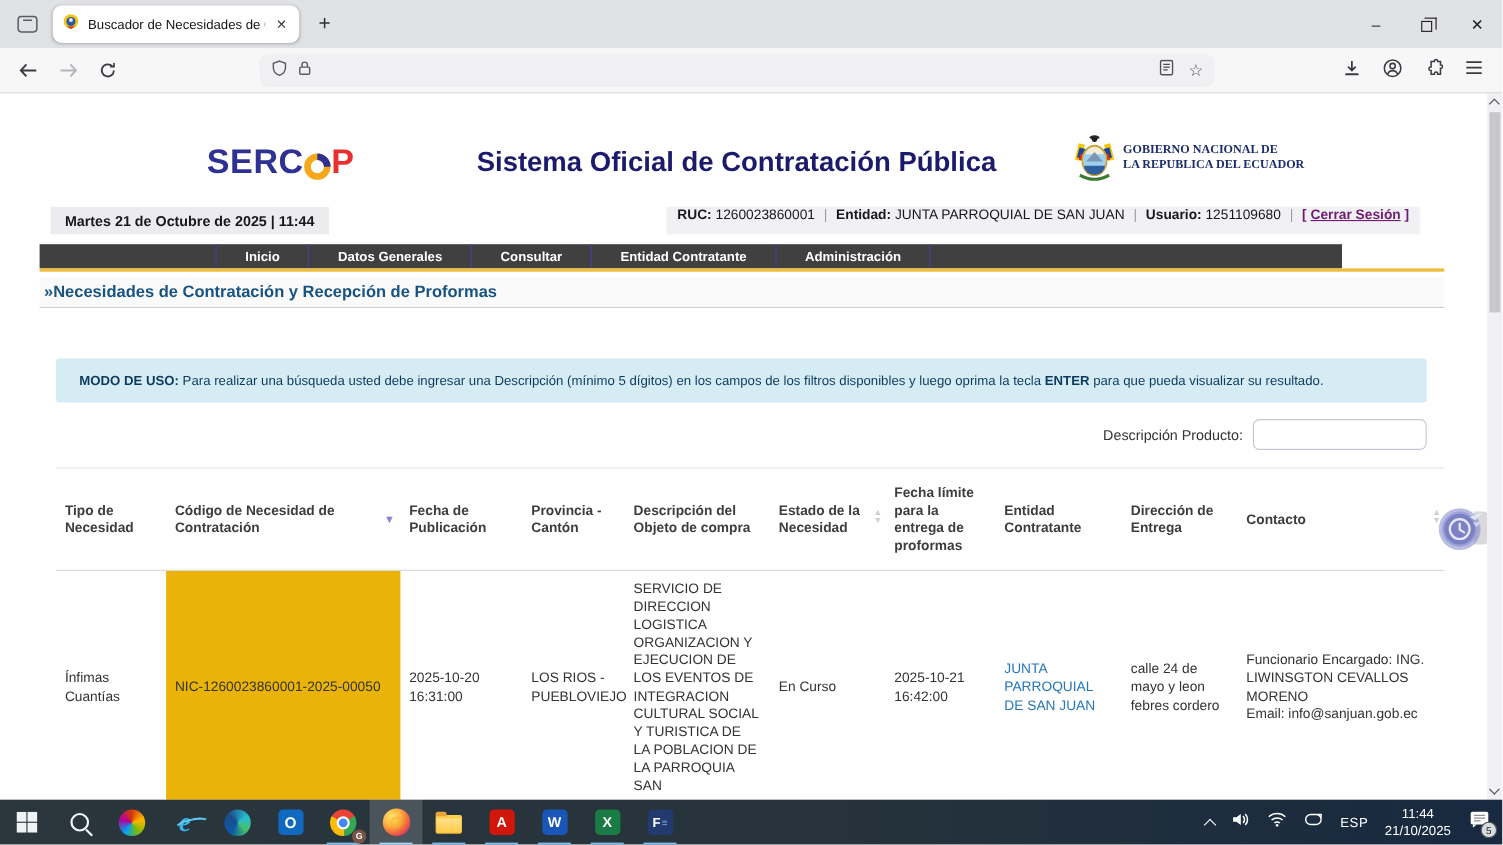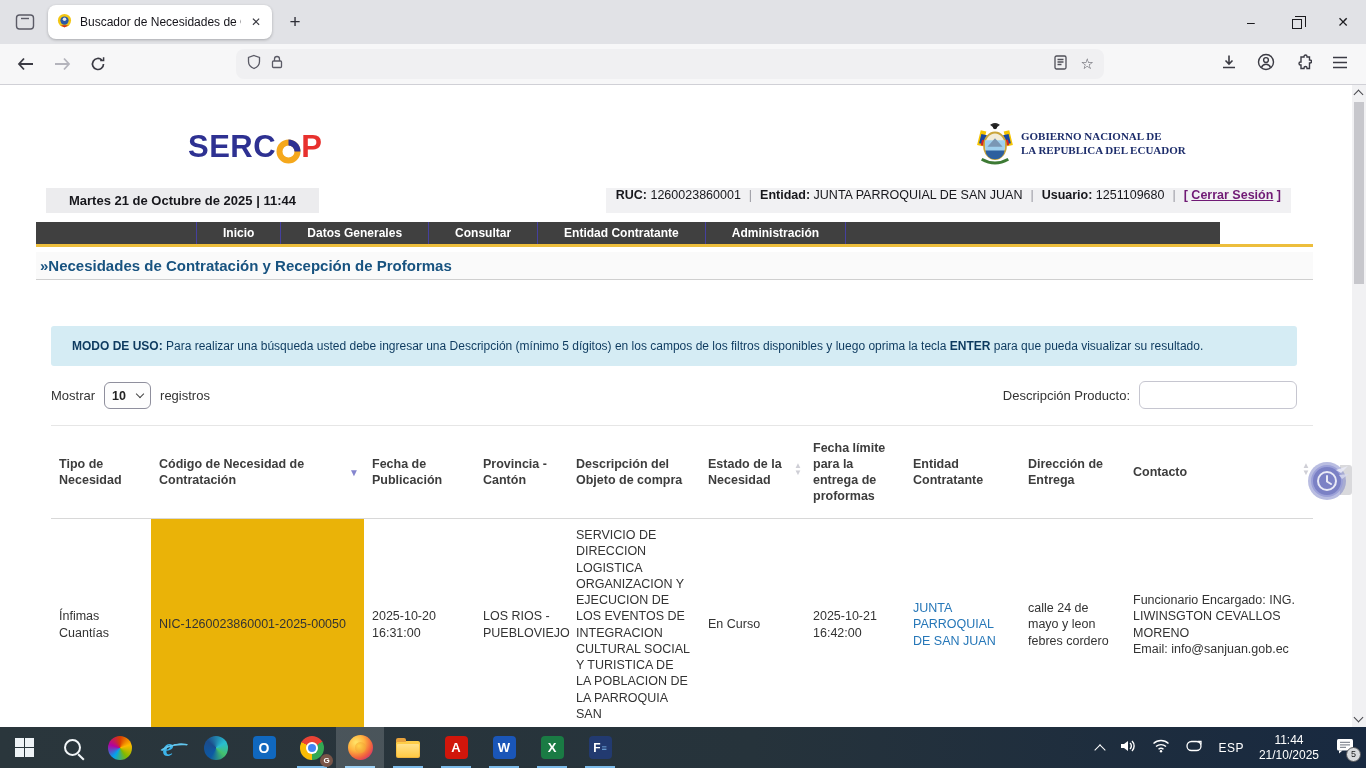--- a/index.html
+++ b/index.html
@@ -45,21 +45,21 @@
   .sercop .s1 { font-size:31px; font-weight:800; color:#2e3192; letter-spacing:.5px; }
   .sercop .s2 { font-size:31px; font-weight:800; color:#e8312e; letter-spacing:.5px; }
   .sercop svg { margin:2px -1px 0 -1px; }
   .main-title { position:absolute; left:26px; top:48px; width:1287px; text-align:center;
                 font-size:25px; font-weight:bold; color:#1c1b6b; }
   .gov-logo { position:absolute; left:976px; top:36px; display:flex; align-items:center; gap:7px; }
   .gov-text { font-family:"Liberation Serif", serif; font-size:11px; font-weight:bold;
               color:#1d2d6b; line-height:1.3; }
 
   .date-box { position:absolute; left:46px; top:103px; height:25px; background:#ececee;
-              display:flex; align-items:center; padding:0 23px; font-size:13px; font-weight:bold; color:#17171c; }
+              display:flex; align-items:center; padding:0 13px; font-size:13px; font-weight:bold; color:#17171c; }
   .ruc-box { position:absolute; right:61px; top:103px; height:25px; background:#f1f1f3;
              display:flex; padding:0 10px; font-size:12.5px; color:#17171c; }
   .ruc-box b { font-weight:bold; }
   .ruc-sep { color:#9a9aa2; margin:0 8px; }
   .logout-link { color:#701a75; font-weight:bold; }
   .logout-link u { text-decoration:underline; }
 
   .menu { position:absolute; left:36px; top:137px; width:1184px; height:22px; background:#404040;
           display:flex; padding-left:160px; }
   .menu-item { color:#fff; font-size:12px; font-weight:bold; line-height:22px; padding:0 26px;
@@ -283,20 +283,21 @@
 
     <div class="sercop">
       <span class="s1">SERC</span>
       <svg width="27" height="28" viewBox="0 0 27 27">
         <circle cx="13.5" cy="14" r="9" fill="none" stroke="#f5a81c" stroke-width="6"></circle>
         <path d="M13.5 5 A9 9 0 0 1 22.5 14" fill="none" stroke="#2e3192" stroke-width="6"></path>
       </svg>
       <span class="s2">P</span>
     </div>
 
+    <div class="main-title">Sistema Oficial de Contratación Pública</div>
 
     <div class="gov-logo">
       <svg width="38" height="44" viewBox="0 0 40 46">
         <path d="M20 2c-3 0-5 2-5 2l5 4 5-4s-2-2-5-2z" fill="#2b2b2b"></path>
         <circle cx="20" cy="6" r="2.4" fill="#1f1f1f"></circle>
         <rect x="3" y="10" width="6" height="16" fill="#f5c400" transform="rotate(14 6 18)"></rect>
         <rect x="31" y="10" width="6" height="16" fill="#f5c400" transform="rotate(-14 34 18)"></rect>
         <rect x="4.4" y="14" width="6" height="10" fill="#1746a0" transform="rotate(14 7 19)"></rect>
         <rect x="29.6" y="14" width="6" height="10" fill="#1746a0" transform="rotate(-14 33 19)"></rect>
         <rect x="5.6" y="20" width="6" height="6" fill="#d6281e" transform="rotate(14 8 23)"></rect>
@@ -333,28 +334,20 @@
       <div class="menu-item">Administración</div>
     </div>
     <div class="menu-underline"></div>
 
     <div class="page-title">»Necesidades de Contratación y Recepción de Proformas</div>
 
     <div class="notice">
       <span><b>MODO DE USO:</b><span> Para realizar una búsqueda usted debe ingresar una Descripción (mínimo 5 dígitos) en los campos de los filtros disponibles y luego oprima la tecla </span><b>ENTER</b><span> para que pueda visualizar su resultado.</span></span>
     </div>
 
-    <div class="show-group">
-      <span>Mostrar</span>
-      <div class="select-box">
-        <span>10</span>
-        <span class="sel-chev"></span>
-      </div>
-      <span>registros</span>
-    </div>
 
     <div class="filter-group">
       <span>Descripción Producto:</span>
       <input class="filter-input" type="text" value="" style="">
     </div>
 
     <table class="grid">
       <colgroup>
         <col style="width:100px">
           <col style="width:213px">

